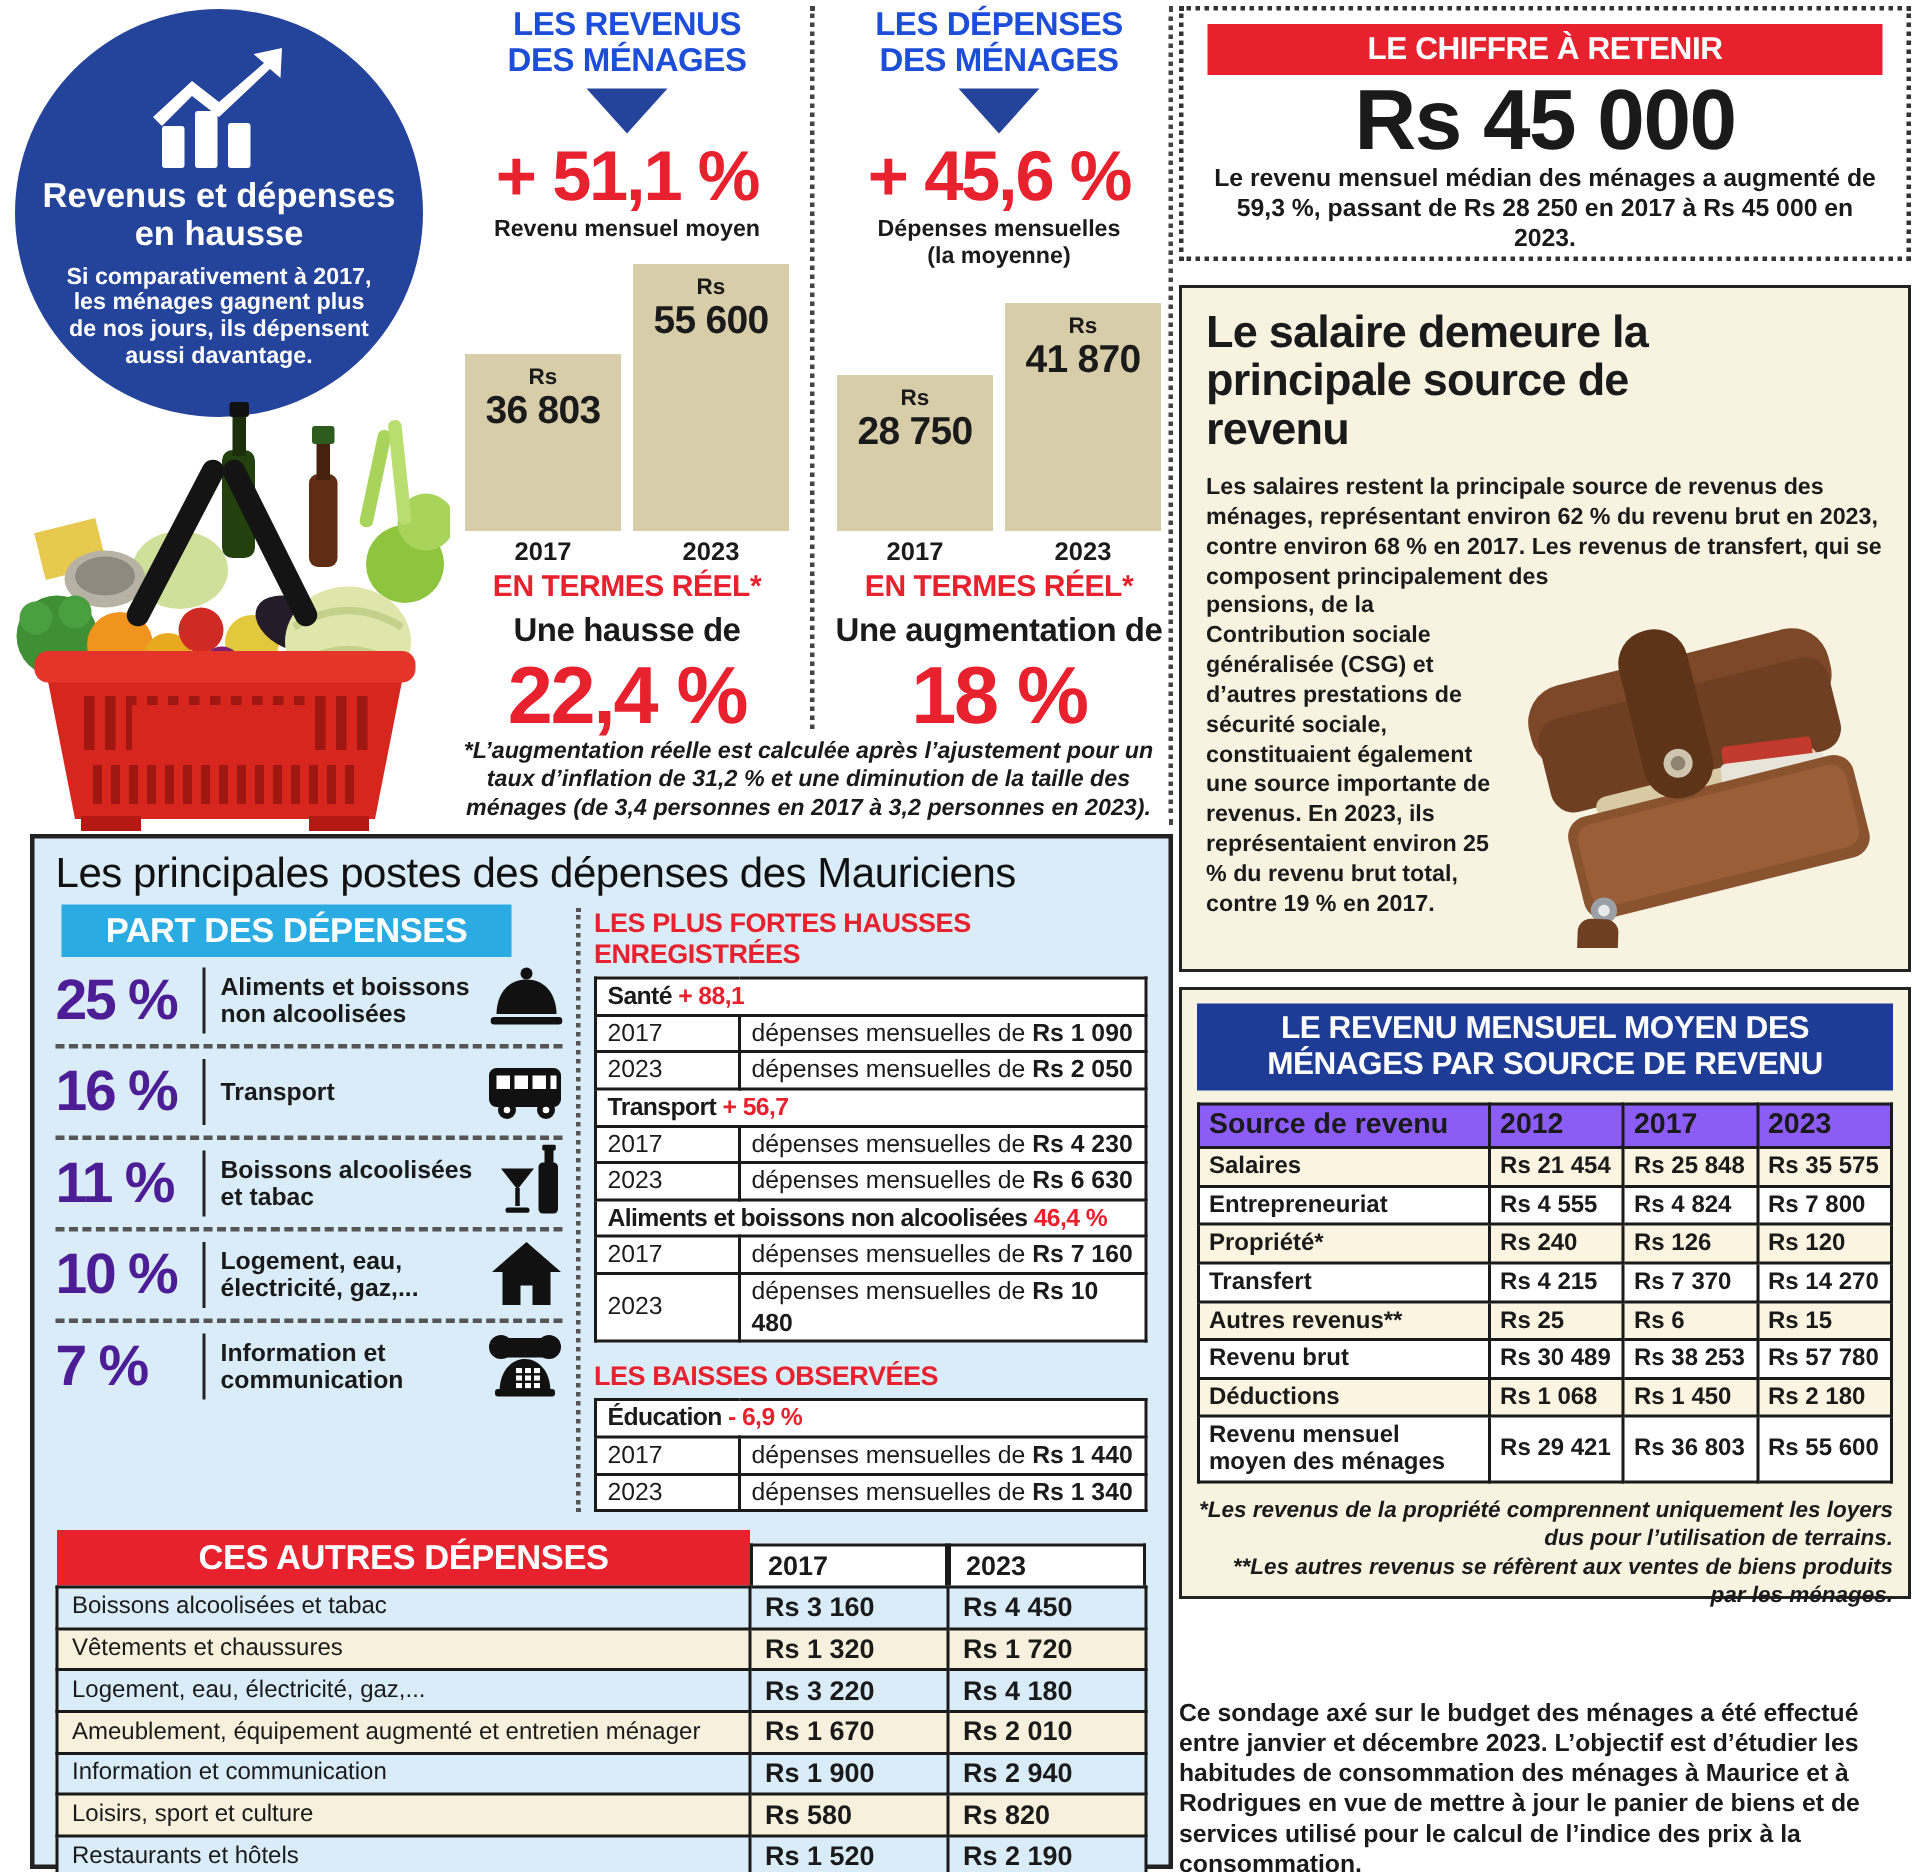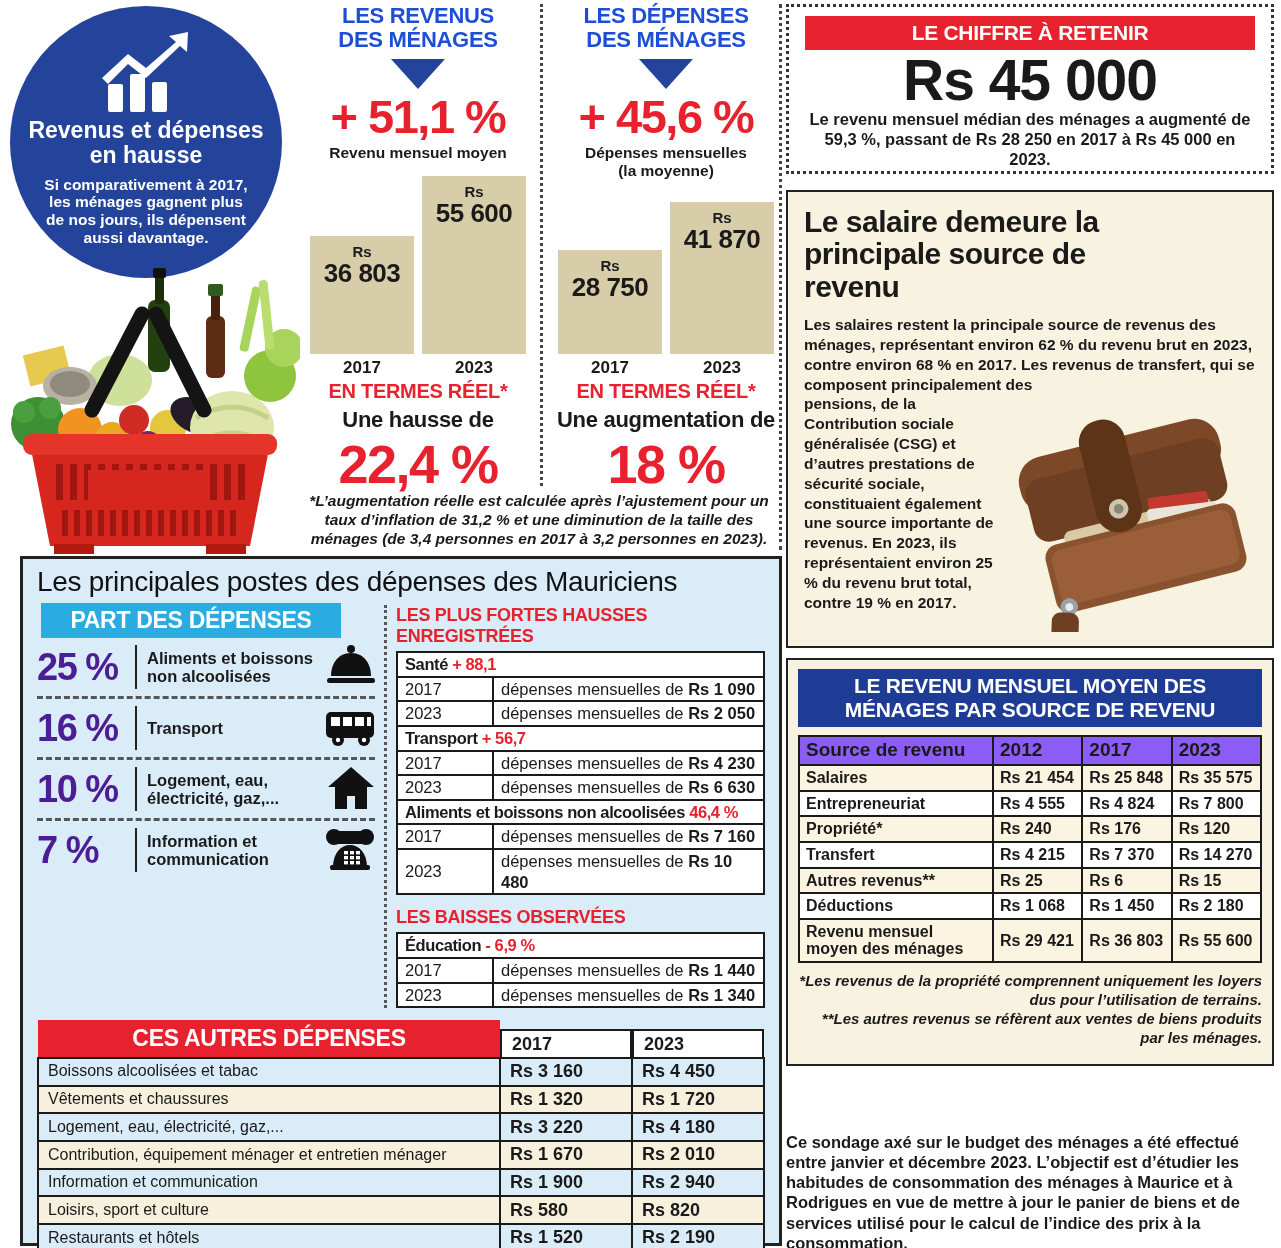--- a/index.html
+++ b/index.html
@@ -324,34 +324,40 @@
         </tr>
         <tr>
           <td>Entrepreneuriat</td>
           <td>Rs 4 555</td>
           <td>Rs 4 824</td>
           <td>Rs 7 800</td>
         </tr>
         <tr>
           <td>Propriété*</td>
           <td>Rs 240</td>
-          <td>Rs 176</td>
+          <td>Rs 126</td>
           <td>Rs 120</td>
         </tr>
         <tr>
           <td>Transfert</td>
           <td>Rs 4 215</td>
           <td>Rs 7 370</td>
           <td>Rs 14 270</td>
         </tr>
         <tr>
           <td>Autres revenus**</td>
           <td>Rs 25</td>
           <td>Rs 6</td>
           <td>Rs 15</td>
+        </tr>
+        <tr>
+          <td>Revenu brut</td>
+          <td>Rs 30 489</td>
+          <td>Rs 38 253</td>
+          <td>Rs 57 780</td>
         </tr>
         <tr>
           <td>Déductions</td>
           <td>Rs 1 068</td>
           <td>Rs 1 450</td>
           <td>Rs 2 180</td>
         </tr>
         <tr>
           <td>Revenu mensuel moyen des ménages</td>
           <td>Rs 29 421</td>
@@ -400,20 +406,35 @@
               <rect x="30" y="13" width="9" height="9" fill="#fff"></rect>
               <rect x="42" y="13" width="4" height="9" fill="#fff"></rect>
               <circle cx="13" cy="36" r="6" fill="#111"></circle>
                 <circle cx="13" cy="36" r="2.2" fill="#fff"></circle>
               <circle cx="39" cy="36" r="6" fill="#111"></circle>
                 <circle cx="39" cy="36" r="2.2" fill="#fff"></circle>
             </svg>
           </div>
         </div>
 
+        <div class="pitem sep">
+          <div class="pitem-pct">11 %</div>
+          <div class="pitem-bar"></div>
+          <div class="pitem-label">Boissons alcoolisées et tabac</div>
+          <div class="pitem-icon">
+            <svg width="44" height="48" viewBox="0 0 44 48" fill="#111">
+              <rect x="28" y="12" width="13" height="34" rx="3"></rect>
+              <rect x="32" y="2" width="6" height="13"></rect>
+              <rect x="30.5" y="0" width="9" height="4" rx="1"></rect>
+              <path d="M3 16 H25 L14 30 Z"></path>
+              <rect x="12.5" y="29" width="3" height="12"></rect>
+              <rect x="6" y="42" width="16" height="3.5" rx="1.7"></rect>
+            </svg>
+          </div>
+        </div>
 
         <div class="pitem sep">
           <div class="pitem-pct">10 %</div>
           <div class="pitem-bar"></div>
           <div class="pitem-label">Logement, eau, électricité, gaz,...</div>
           <div class="pitem-icon">
             <svg width="48" height="46" viewBox="0 0 48 46" fill="#111">
               <path d="M24 3 L47 23 L40 23 L40 45 L28 45 L28 32 L20 32 L20 45 L8 45 L8 23 L1 23 Z"></path>
             </svg>
           </div>
@@ -552,21 +573,21 @@
             <td>Vêtements et chaussures</td>
             <td class="aval">Rs 1 320</td>
             <td class="aval">Rs 1 720</td>
           </tr>
           <tr>
             <td>Logement, eau, électricité, gaz,...</td>
             <td class="aval">Rs 3 220</td>
             <td class="aval">Rs 4 180</td>
           </tr>
           <tr>
-            <td>Contribution, équipement ménager et entretien ménager</td>
+            <td>Ameublement, équipement augmenté et entretien ménager</td>
             <td class="aval">Rs 1 670</td>
             <td class="aval">Rs 2 010</td>
           </tr>
           <tr>
             <td>Information et communication</td>
             <td class="aval">Rs 1 900</td>
             <td class="aval">Rs 2 940</td>
           </tr>
           <tr>
             <td>Loisirs, sport et culture</td>

